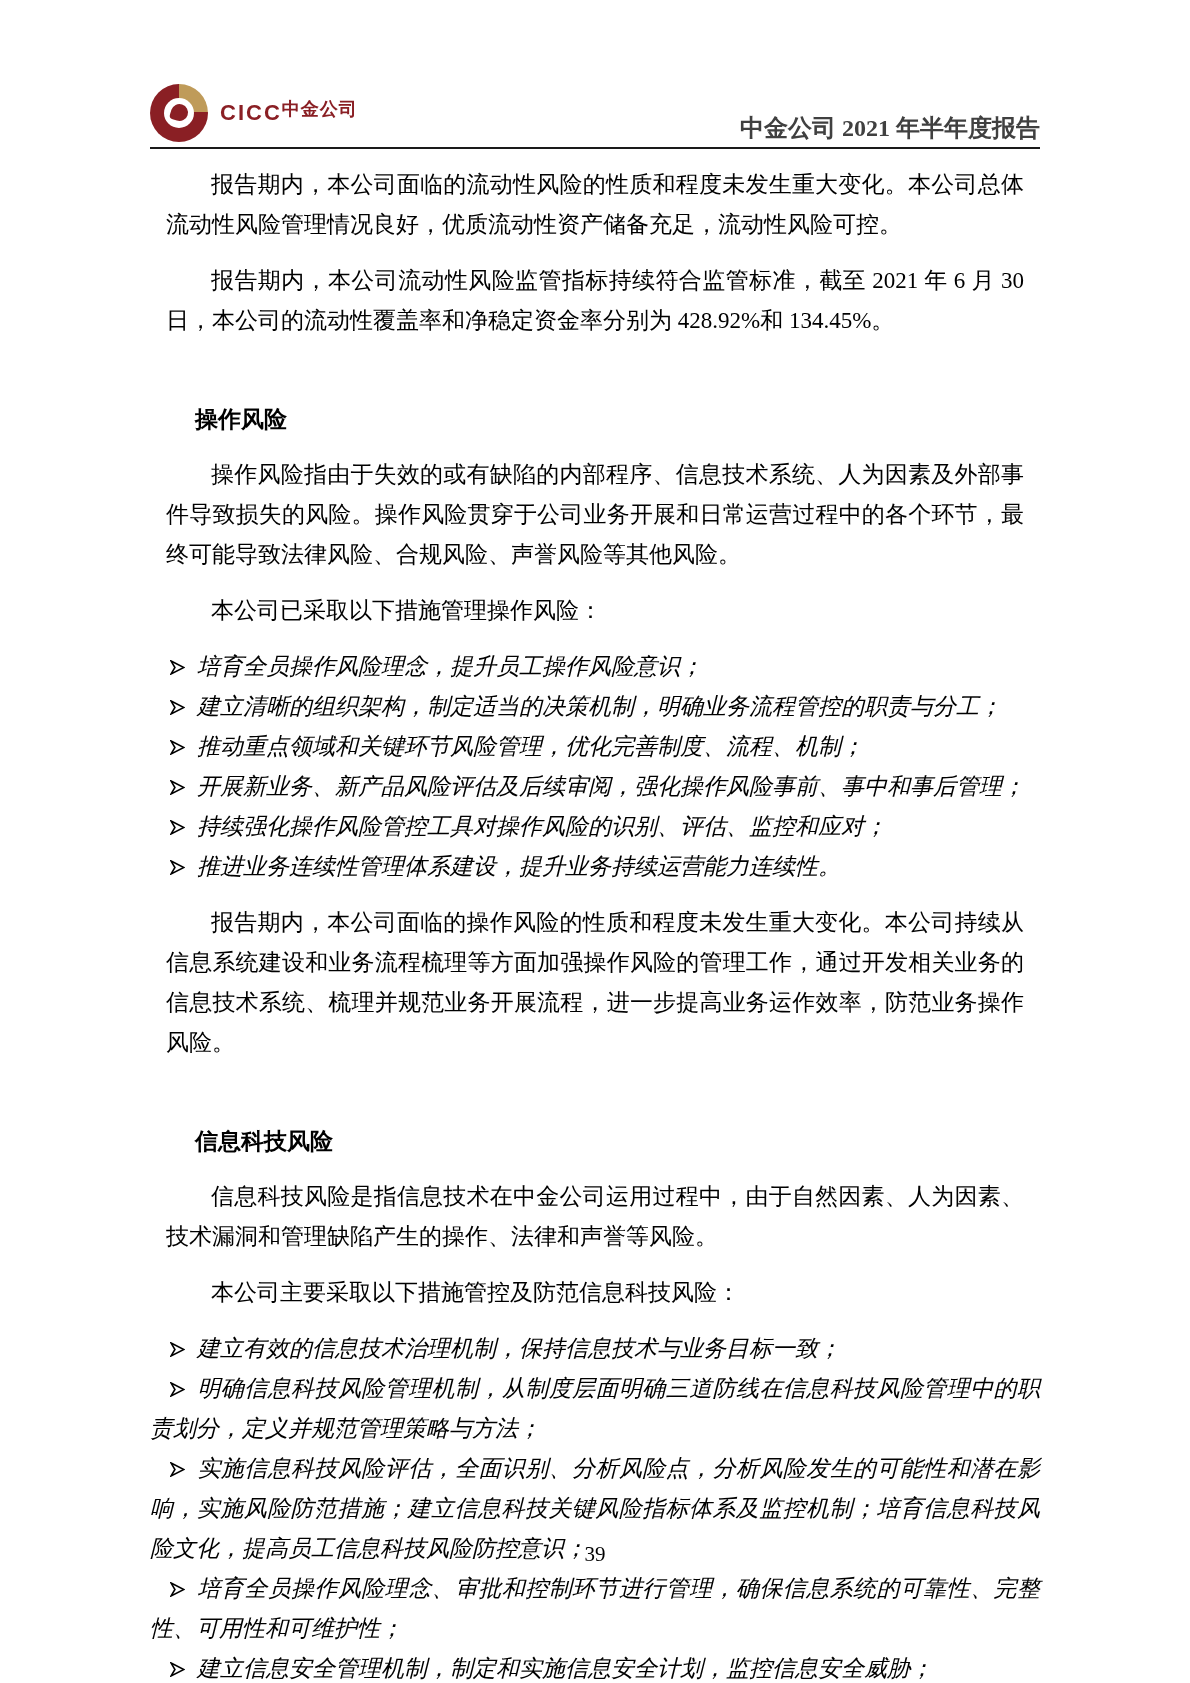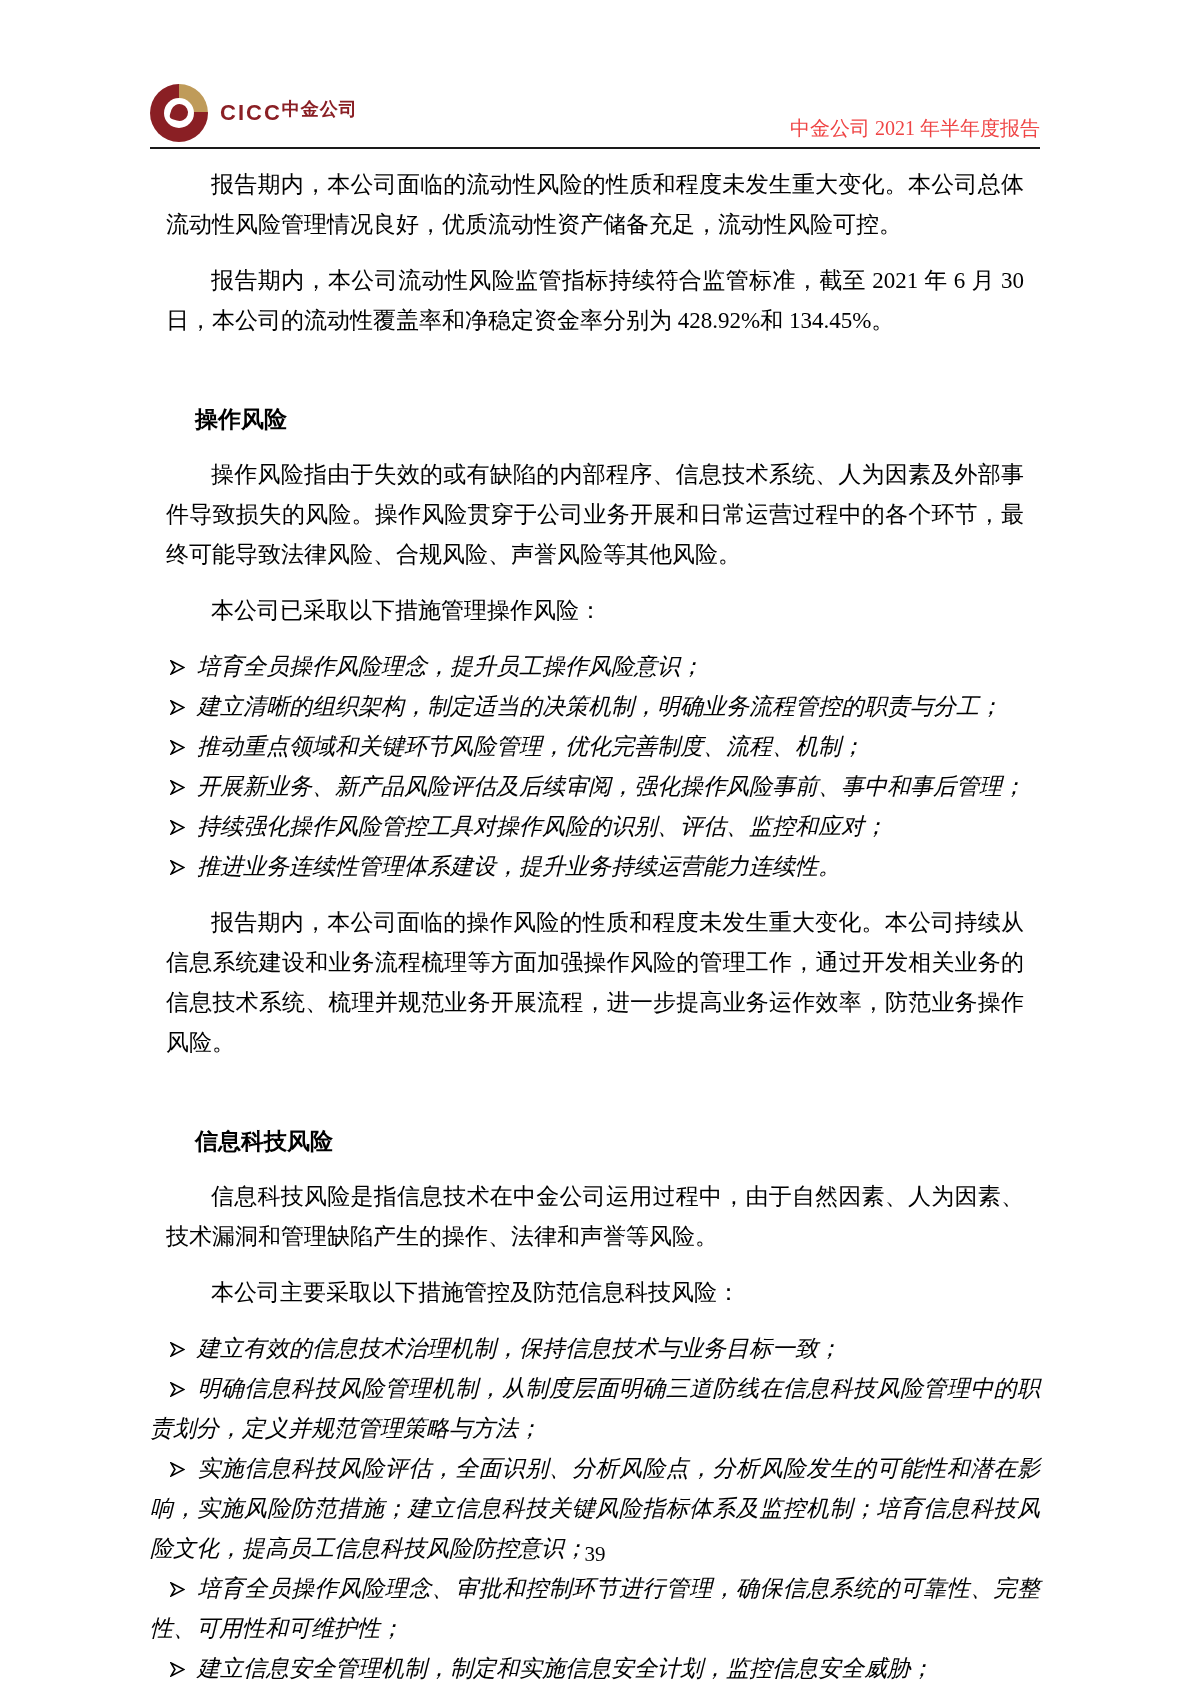--- a/index.html
+++ b/index.html
@@ -38,22 +38,22 @@
   .logo-text { display:flex; flex-direction:row; line-height:1.05; }
   .logo-en {
     font-family:"Liberation Sans","DejaVu Sans",sans-serif;
     font-weight:bold; font-size:22px; letter-spacing:2px; color:#8a1f24;
   }
   .logo-cn {
     font-family:Liberation Mono, monospace;
     font-weight:bold; font-size:18px; letter-spacing:1px; color:#8a1f24;
   }
   .header-title {
-    font-size:20px; line-height:28px; color:#ef4444;
-    font-weight:normal;
+    font-size:24px; line-height:28px; color:#404040;
+    font-weight:bold;
     font-family:"Liberation Serif","DejaVu Serif",serif;
   }
   
   .doc-body {
     margin-top:14px;
     font-size:23px;
     line-height:40px;
     text-align:justify;
   }
   .para { margin:16px; text-indent:45px; }

